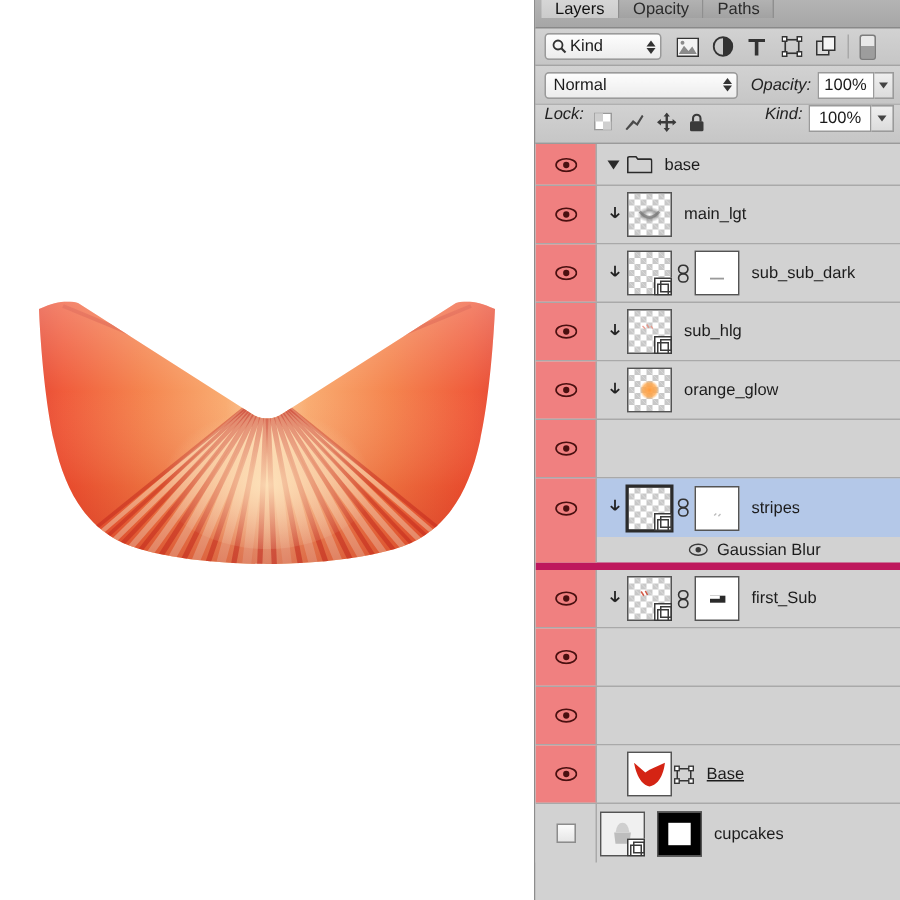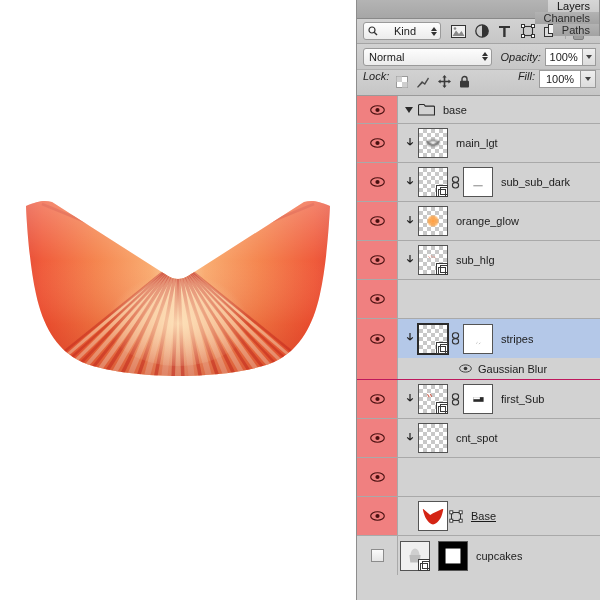--- a/index.html
+++ b/index.html
@@ -35,23 +35,22 @@
     color: #1a1a1a;
   }
 
   
   #tabbar {
     position: relative;
     height: 19px;
     background: linear-gradient(#b4b4b4, #a6a6a6);
     border-bottom: 1px solid #898989;
     display: flex;
-    align-items: flex-end;
+    align-items: flex-start;
     padding-left: 4px;
-    flex-direction: column;
   }
   .tab {
     padding: 0 9px;
     display: flex; align-items: center;
     font-size: 11px;
     color: #2b2b2b;
     border-right: 1px solid #8f8f8f;
     background: linear-gradient(#b2b2b2,#a2a2a2);
     cursor: default;
   }
@@ -73,21 +72,21 @@
   .kind-select {
     width: 78px; height: 18px;
     background: linear-gradient(#fdfdfd,#ececec);
     border: 1px solid #9a9a9a;
     border-radius: 3px;
     display: flex; align-items: center;
     padding: 0 2px 0 4px;
     position: relative;
     font-size: 11px;
   }
-  .kind-select .lbl { margin-left: 16px; flex: 1; }
+  .kind-select .lbl { margin-left: 2px; flex: 1; }
   .stepper { display:flex; flex-direction:column; align-items:center; justify-content:center; width:9px; }
   .stepper i { display:block; width:0;height:0; border-left:3px solid transparent;border-right:3px solid transparent; }
   .stepper i.up { border-bottom:4px solid #333; margin-bottom:1px;}
   .stepper i.dn { border-top:4px solid #333; }
 
   .filter-icons { display: flex; align-items: center; margin-left: 6px; gap: 0; }
   .ficon {
     width: 23px; height: 20px;
     display: flex; align-items: center; justify-content: center;
     cursor: default;
@@ -386,21 +385,21 @@
           <ellipse cx="170" cy="112" rx="78" ry="56" fill="url(#ctrGlow)"></ellipse>
         </g>
       </svg>
     </div>
   </div>
 
   <div id="panel">
 
     <div id="tabbar">
       <div class="tab active">Layers</div>
-      <div class="tab">Channels</div>
+      <div class="tab">Opacity</div>
       <div class="tab">Paths</div>
     </div>
 
     <div id="filter-row">
       <div class="kind-select">
         <svg width="10" height="10" viewBox="0 0 10 10">
           <circle cx="4" cy="4" r="3" fill="none" stroke="#333" stroke-width="1.2"></circle>
           <line x1="6.2" y1="6.2" x2="9" y2="9" stroke="#333" stroke-width="1.4"></line>
         </svg>
         <span class="lbl">Kind</span>
@@ -484,21 +483,21 @@
             <path d="M6.5 0 L8.6 2.6 H7.3 V5.7 H10.4 V4.4 L13 6.5 L10.4 8.6 V7.3 H7.3 V10.4 H8.6 L6.5 13 L4.4 10.4 H5.7 V7.3 H2.6 V8.6 L0 6.5 L2.6 4.4 V5.7 H5.7 V2.6 H4.4 Z" fill="#3a3a3a"></path>
           </svg>
         </div>
         <div>
           <svg width="11" height="13" viewBox="0 0 11 13">
             <path d="M3 6 V4 a2.5 2.5 0 0 1 5 0 V6" fill="none" stroke="#3a3a3a" stroke-width="1.4"></path>
             <rect x="1" y="5.8" width="9" height="6.7" rx="1" fill="#3a3a3a"></rect>
           </svg>
         </div>
       </div>
-      <span class="fld-label" style="margin-left:auto">Fill:</span>
+      <span class="fld-label" style="margin-left:auto">Kind:</span>
       <div class="num-field">100%</div>
       <div class="num-arrow">
           <i></i>
         </div>
     </div>
 
     <div id="layer-list">
 
       <div class="row group">
         <div class="eye-cell">
@@ -589,20 +588,43 @@
           </svg>
         </div>
         <div class="body-cell">
           <span class="clip-arrow">
             <svg width="9" height="11" viewBox="0 0 9 11">
                 <path d="M4 0 V7 M4 7 L1.2 4.4 M4 7 L6.8 4.4" stroke="#222" stroke-width="1.2" fill="none"></path>
               </svg>
           </span>
           <span class="thumb">
             <svg class="art" viewBox="0 0 30 30">
+              <path d="M10 11 l2 2 M13 10 l1.6 2.4 M16 11 l1.4 2" stroke="#e98a7a" stroke-width="1" fill="none" opacity="0.8"></path>
+            </svg>
+            <span class="so-badge"></span>
+          </span>
+          <span class="layer-name">sub_hlg</span>
+        </div>
+      </div>
+
+      <div class="row">
+        <div class="eye-cell">
+          <svg width="15" height="10" viewBox="0 0 15 10">
+            <ellipse cx="7.5" cy="5" rx="6.8" ry="4.2" fill="none" stroke="#4a1010" stroke-width="1.1"></ellipse>
+            <circle cx="7.5" cy="5" r="2.1" fill="#4a1010"></circle>
+          </svg>
+        </div>
+        <div class="body-cell">
+          <span class="clip-arrow">
+            <svg width="9" height="11" viewBox="0 0 9 11">
+                <path d="M4 0 V7 M4 7 L1.2 4.4 M4 7 L6.8 4.4" stroke="#222" stroke-width="1.2" fill="none"></path>
+              </svg>
+          </span>
+          <span class="thumb">
+            <svg class="art" viewBox="0 0 30 30">
               <defs>
                   <radialGradient id="og" cx="0.5" cy="0.5" r="0.5">
                 <stop offset="0" stop-color="#ff9b3c"></stop>
                     <stop offset="0.7" stop-color="#ffa94f" stop-opacity="0.8"></stop>
                 <stop offset="1" stop-color="#ffb766" stop-opacity="0"></stop>
                   </radialGradient>
                 </defs>
               <circle cx="15" cy="15" r="7" fill="url(#og)"></circle>
             </svg>
           </span>
@@ -610,78 +632,55 @@
         </div>
       </div>
 
       <div class="row">
         <div class="eye-cell">
           <svg width="15" height="10" viewBox="0 0 15 10">
             <ellipse cx="7.5" cy="5" rx="6.8" ry="4.2" fill="none" stroke="#4a1010" stroke-width="1.1"></ellipse>
             <circle cx="7.5" cy="5" r="2.1" fill="#4a1010"></circle>
           </svg>
         </div>
+      </div>
+
+      <div class="row selected sub">
+        <div class="eye-cell">
+          <svg width="15" height="10" viewBox="0 0 15 10">
+            <ellipse cx="7.5" cy="5" rx="6.8" ry="4.2" fill="none" stroke="#4a1010" stroke-width="1.1"></ellipse>
+            <circle cx="7.5" cy="5" r="2.1" fill="#4a1010"></circle>
+          </svg>
+        </div>
         <div class="body-cell">
           <span class="clip-arrow">
             <svg width="9" height="11" viewBox="0 0 9 11">
                 <path d="M4 0 V7 M4 7 L1.2 4.4 M4 7 L6.8 4.4" stroke="#222" stroke-width="1.2" fill="none"></path>
               </svg>
           </span>
-          <span class="thumb">
-            <svg class="art" viewBox="0 0 30 30">
-              <path d="M10 11 l2 2 M13 10 l1.6 2.4 M16 11 l1.4 2" stroke="#e98a7a" stroke-width="1" fill="none" opacity="0.8"></path>
-            </svg>
-            <span class="so-badge"></span>
-          </span>
-          <span class="layer-name">sub_hlg</span>
-        </div>
-      </div>
-
-      <div class="row">
-        <div class="eye-cell">
-          <svg width="15" height="10" viewBox="0 0 15 10">
-            <ellipse cx="7.5" cy="5" rx="6.8" ry="4.2" fill="none" stroke="#4a1010" stroke-width="1.1"></ellipse>
-            <circle cx="7.5" cy="5" r="2.1" fill="#4a1010"></circle>
-          </svg>
-        </div>
-      </div>
-
-      <div class="row selected sub">
-        <div class="eye-cell">
-          <svg width="15" height="10" viewBox="0 0 15 10">
-            <ellipse cx="7.5" cy="5" rx="6.8" ry="4.2" fill="none" stroke="#4a1010" stroke-width="1.1"></ellipse>
-            <circle cx="7.5" cy="5" r="2.1" fill="#4a1010"></circle>
-          </svg>
-        </div>
-        <div class="body-cell">
-          <span class="clip-arrow">
-            <svg width="9" height="11" viewBox="0 0 9 11">
-                <path d="M4 0 V7 M4 7 L1.2 4.4 M4 7 L6.8 4.4" stroke="#222" stroke-width="1.2" fill="none"></path>
-              </svg>
-          </span>
           <span class="thumb sel">
             <span class="so-badge"></span>
           </span>
           <span class="link-icon">
             <svg width="9" height="13" viewBox="0 0 9 13">
               <rect x="1.4" y="0.8" width="6.2" height="5.4" rx="2.7" fill="none" stroke="#333" stroke-width="1.1"></rect>
               <rect x="1.4" y="6.6" width="6.2" height="5.4" rx="2.7" fill="none" stroke="#333" stroke-width="1.1"></rect>
             </svg>
           </span>
           <span class="mask-thumb">
             <svg viewBox="0 0 30 30" style="position:absolute;inset:0">
               <path d="M13 20 l1.5 -1.5 M16 20.5 l1.5 -1.5" stroke="#bdbdbd" stroke-width="1" fill="none"></path>
             </svg>
           </span>
           <span class="layer-name">stripes</span>
         </div>
       </div>
 
 
-      <div class="sfrow sfrow2 row" style="border-bottom:1px solid #be185d">
+      <div class="sfrow sfrow2 row" style="border-bottom:5px solid #be185d">
         <div class="eye-cell blank"></div>
         <div class="body-cell" style="padding-left:0">
           <span class="sf-indent2"></span>
           <span class="eye-sm">
             <svg width="13" height="9" viewBox="0 0 15 10">
               <ellipse cx="7.5" cy="5" rx="6.8" ry="4.2" fill="none" stroke="#3a3a3a" stroke-width="1.1"></ellipse>
               <circle cx="7.5" cy="5" r="2.1" fill="#3a3a3a"></circle>
             </svg>
           </span>
           <span class="sf-label2">Gaussian Blur</span>
@@ -723,29 +722,20 @@
         </div>
       </div>
 
       <div class="row">
         <div class="eye-cell">
           <svg width="15" height="10" viewBox="0 0 15 10">
             <ellipse cx="7.5" cy="5" rx="6.8" ry="4.2" fill="none" stroke="#4a1010" stroke-width="1.1"></ellipse>
             <circle cx="7.5" cy="5" r="2.1" fill="#4a1010"></circle>
           </svg>
         </div>
-        <div class="body-cell">
-          <span class="clip-arrow">
-            <svg width="9" height="11" viewBox="0 0 9 11">
-                <path d="M4 0 V7 M4 7 L1.2 4.4 M4 7 L6.8 4.4" stroke="#222" stroke-width="1.2" fill="none"></path>
-              </svg>
-          </span>
-          <span class="thumb"></span>
-          <span class="layer-name">cnt_spot</span>
-        </div>
       </div>
 
       <div class="row">
         <div class="eye-cell">
           <svg width="15" height="10" viewBox="0 0 15 10">
             <ellipse cx="7.5" cy="5" rx="6.8" ry="4.2" fill="none" stroke="#4a1010" stroke-width="1.1"></ellipse>
             <circle cx="7.5" cy="5" r="2.1" fill="#4a1010"></circle>
           </svg>
         </div>
       </div>

